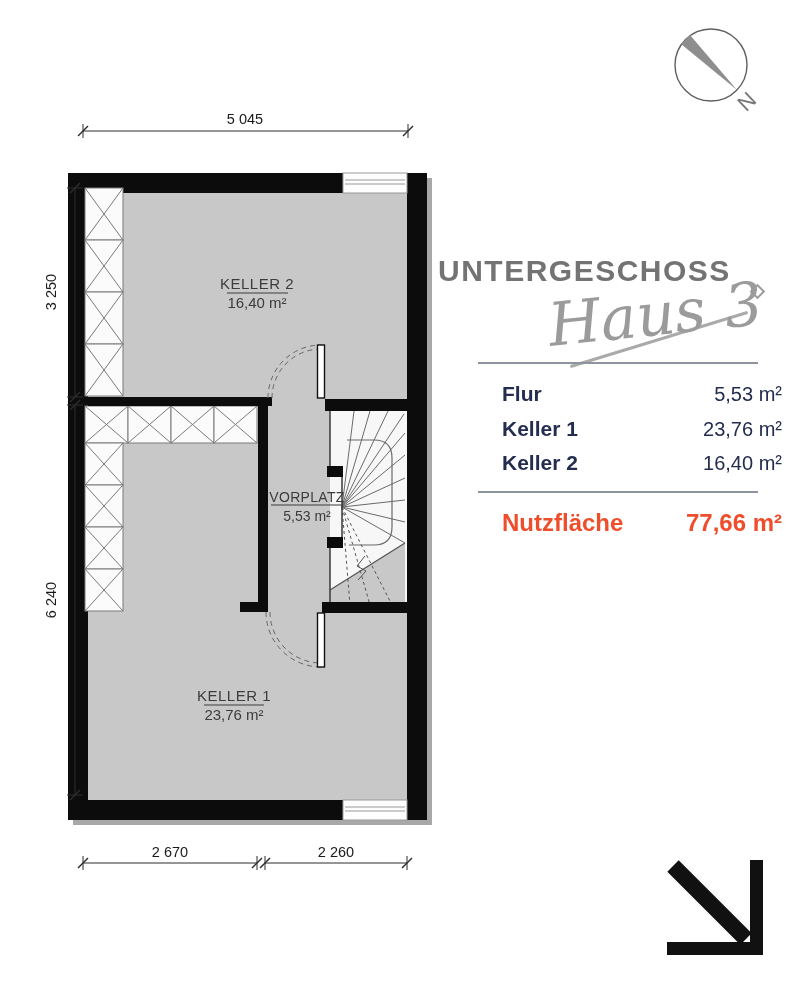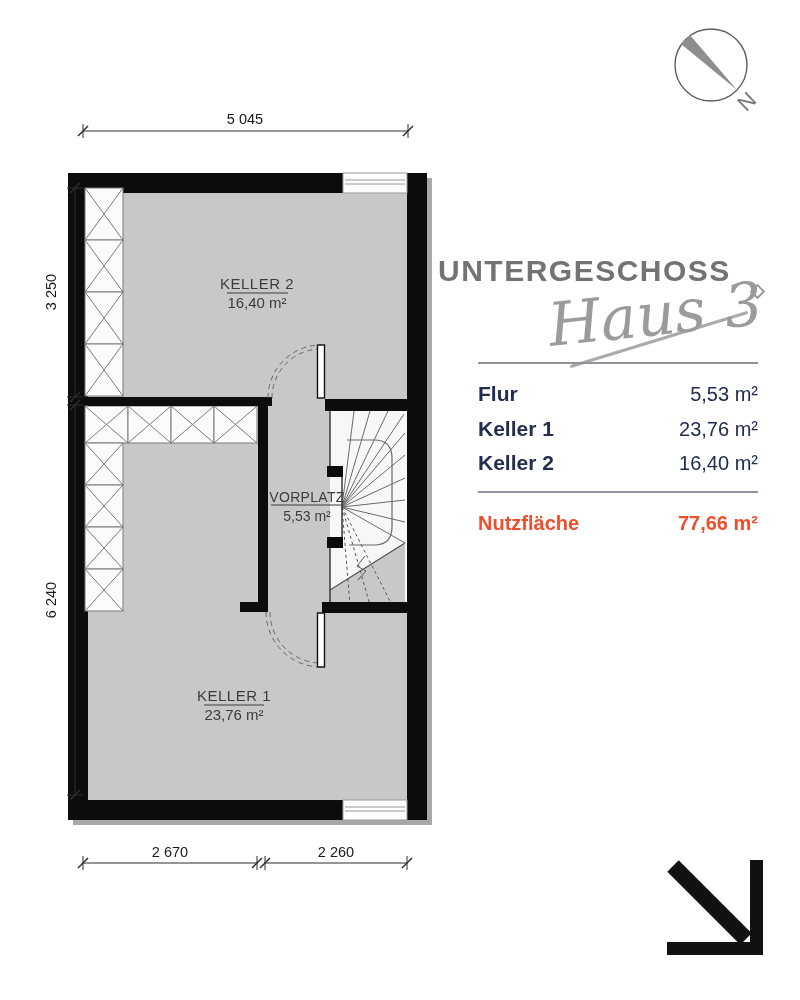--- a/index.html
+++ b/index.html
@@ -10,25 +10,25 @@
   .legend-title{position:absolute;left:438px;top:254px;font-size:30px;font-weight:700;
         letter-spacing:1.5px;color:#737373;white-space:nowrap;}
   .script{position:absolute;left:548px;top:284px;font-family:"DejaVu Serif",serif;
         font-style:italic;font-size:60px;color:#9b9b9b;transform:rotate(-6deg);
         white-space:nowrap;line-height:1;}
   .flourish{position:absolute;left:566px;top:338px;width:186px;height:3px;background:#9b9b9b;
         transform:rotate(-17deg);opacity:.85;border-radius:2px;}
   .diamond{position:absolute;left:752px;top:286px;width:7px;height:7px;border:2px solid #9b9b9b;
         transform:rotate(45deg);}
   .divider{position:absolute;left:478px;width:280px;height:2px;background:#8f949c;}
-  .lrow{position:absolute;left:478px;width:280px;height:30px;display:flex;
+  .lrow{position:absolute;left:502px;width:280px;height:30px;display:flex;
         justify-content:space-between;align-items:center;}
   .lrow .lbl{font-size:21px;font-weight:bold;color:#232D4F;}
   .lrow .val{font-size:20px;color:#232D4F;}
-  .lrow.total .lbl,.lrow.total .val{color:#EE4E2C;font-weight:bold;font-size:20px;}
+  .lrow.total .lbl,.lrow.total .val{color:#EE4E2C;font-weight:bold;font-size:24px;}
 </style>
 </head>
 <body>
 
 <div id="page">
 
   <svg style="position:absolute;left:0;top:0;" width="460" height="1000" viewBox="0 0 460 1000">
 
     <rect x="73" y="178" width="359" height="647" fill="#a8a8a8"></rect>
 

